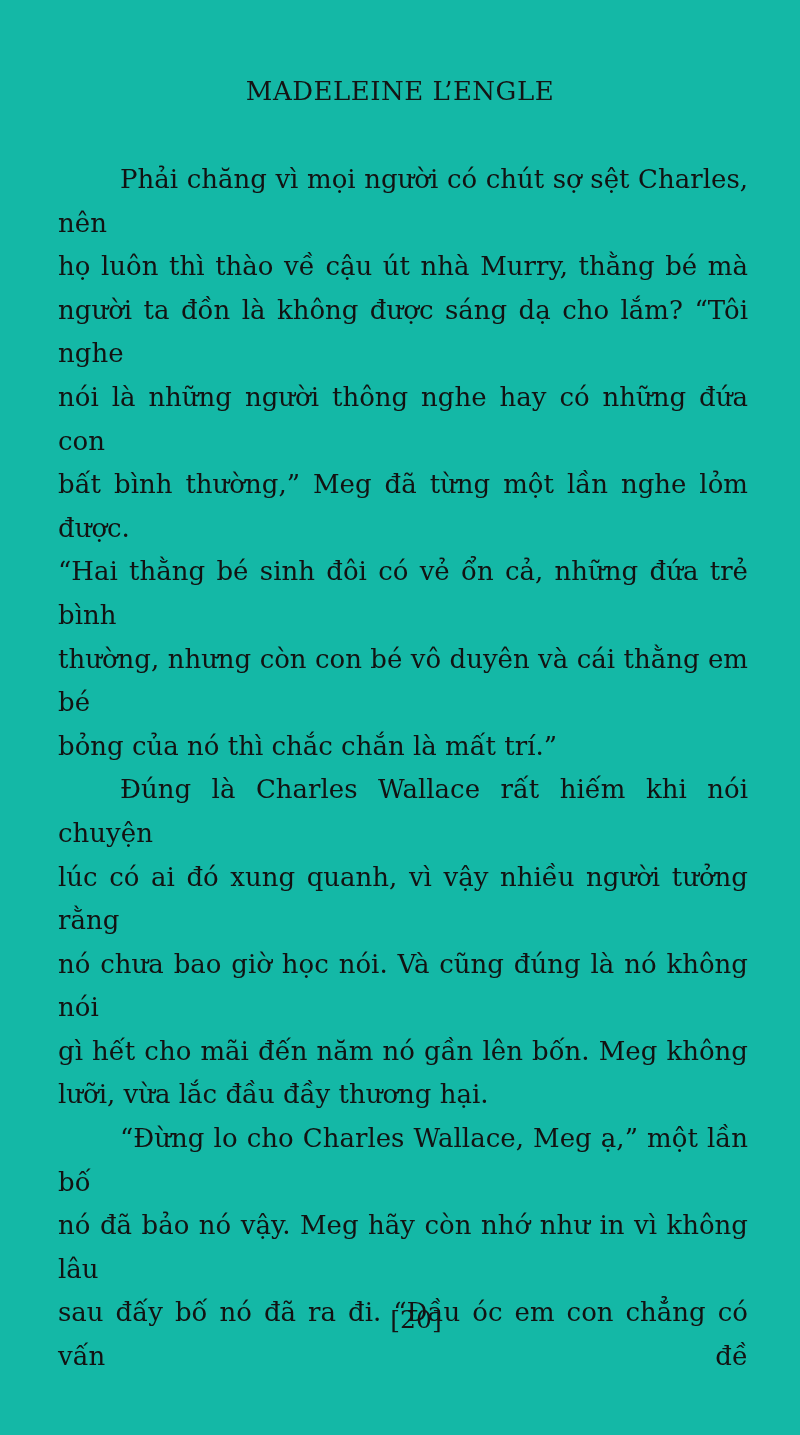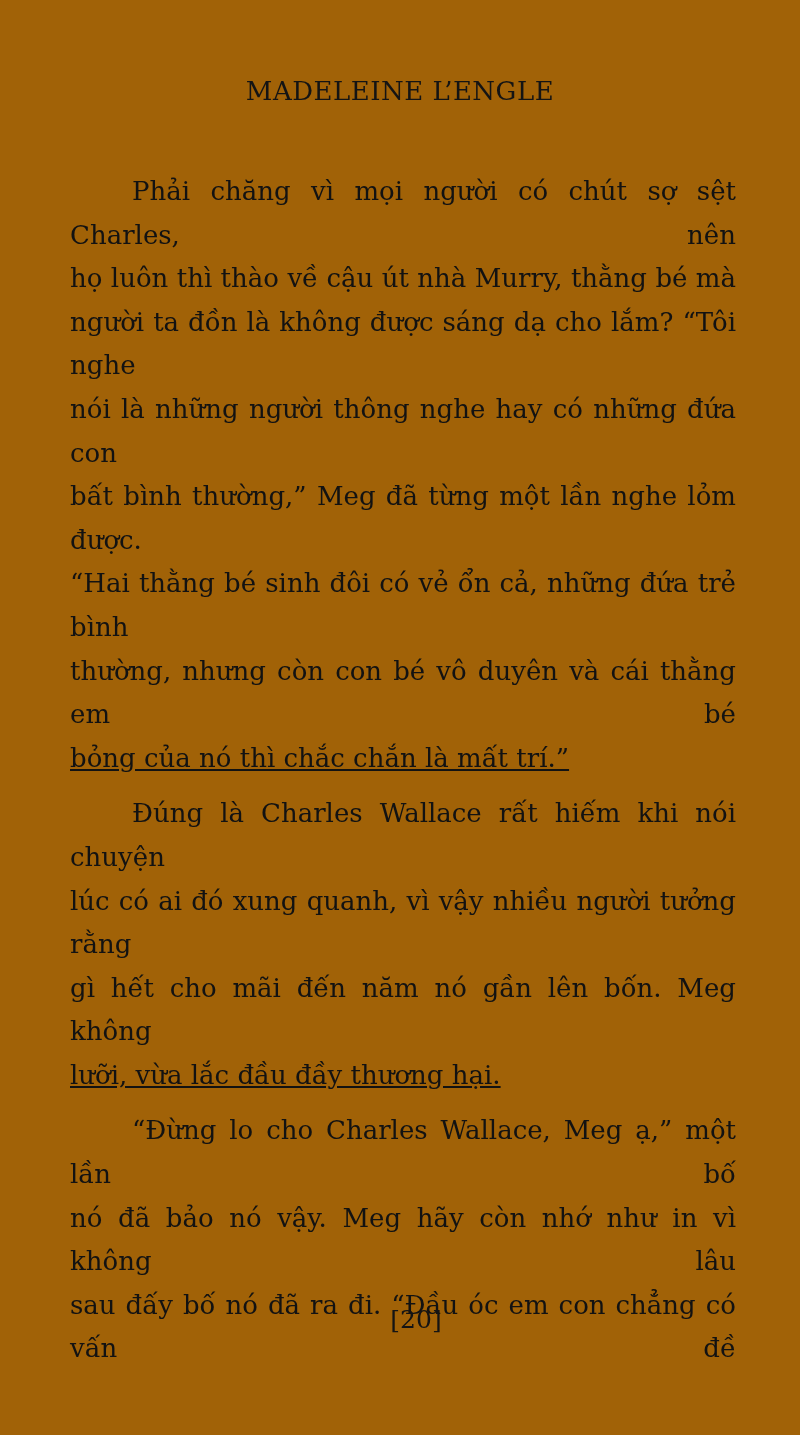--- a/index.html
+++ b/index.html
@@ -4,21 +4,21 @@
 <style>
   html, body {
     margin: 0;
     padding: 0;
     background: #ffffff;
   }
   .page {
     position: relative;
     width: 800px;
     height: 1435px;
-    background: #a16207;
+    background: #14b8a6;
     color: #121212;
     font-family: "DejaVu Serif", "Liberation Serif", serif;
     overflow: hidden;
   }
   .running-header {
     position: absolute;
     top: 76px;
     left: 0;
     width: 100%;
     text-align: center;
@@ -26,36 +26,35 @@
     letter-spacing: 0.5px;
     color: #141414;
   }
   .page-body {
     position: absolute;
     top: 158px;
     left: 58px;
     width: 690px;
   }
   .paragraph {
-    margin: 12px;
+    margin: 0;
     padding: 0;
   }
   .line {
     font-size: 26px;
     line-height: 43.6px;
     text-align: justify;
     text-align-last: justify;
     color: #121212;
   }
   .line.first {
     text-indent: 62px;
   }
   .line.para-end {
     text-align-last: left;
-    text-decoration: underline;
   }
   .page-number {
     position: absolute;
     top: 1305px;
     left: 16px;
     width: 100%;
     text-align: center;
     font-size: 25px;
     color: #141414;
   }
@@ -73,20 +72,21 @@
         <div class="line">người ta đồn là không được sáng dạ cho lắm? “Tôi nghe</div>
         <div class="line">nói là những người thông nghe hay có những đứa con</div>
         <div class="line">bất bình thường,” Meg đã từng một lần nghe lỏm được.</div>
         <div class="line">“Hai thằng bé sinh đôi có vẻ ổn cả, những đứa trẻ bình</div>
         <div class="line">thường, nhưng còn con bé vô duyên và cái thằng em bé</div>
         <div class="line para-end">bỏng của nó thì chắc chắn là mất trí.”</div>
       </div>
       <div class="paragraph">
         <div class="line first">Đúng là Charles Wallace rất hiếm khi nói chuyện</div>
         <div class="line">lúc có ai đó xung quanh, vì vậy nhiều người tưởng rằng</div>
+        <div class="line">nó chưa bao giờ học nói. Và cũng đúng là nó không nói</div>
         <div class="line">gì hết cho mãi đến năm nó gần lên bốn. Meg không</div>
         <div class="line para-end">lưỡi, vừa lắc đầu đầy thương hại.</div>
       </div>
       <div class="paragraph">
         <div class="line first">“Đừng lo cho Charles Wallace, Meg ạ,” một lần bố</div>
         <div class="line">nó đã bảo nó vậy. Meg hãy còn nhớ như in vì không lâu</div>
         <div class="line">sau đấy bố nó đã ra đi. “Đầu óc em con chẳng có vấn đề</div>
       </div>
     </div>
 

